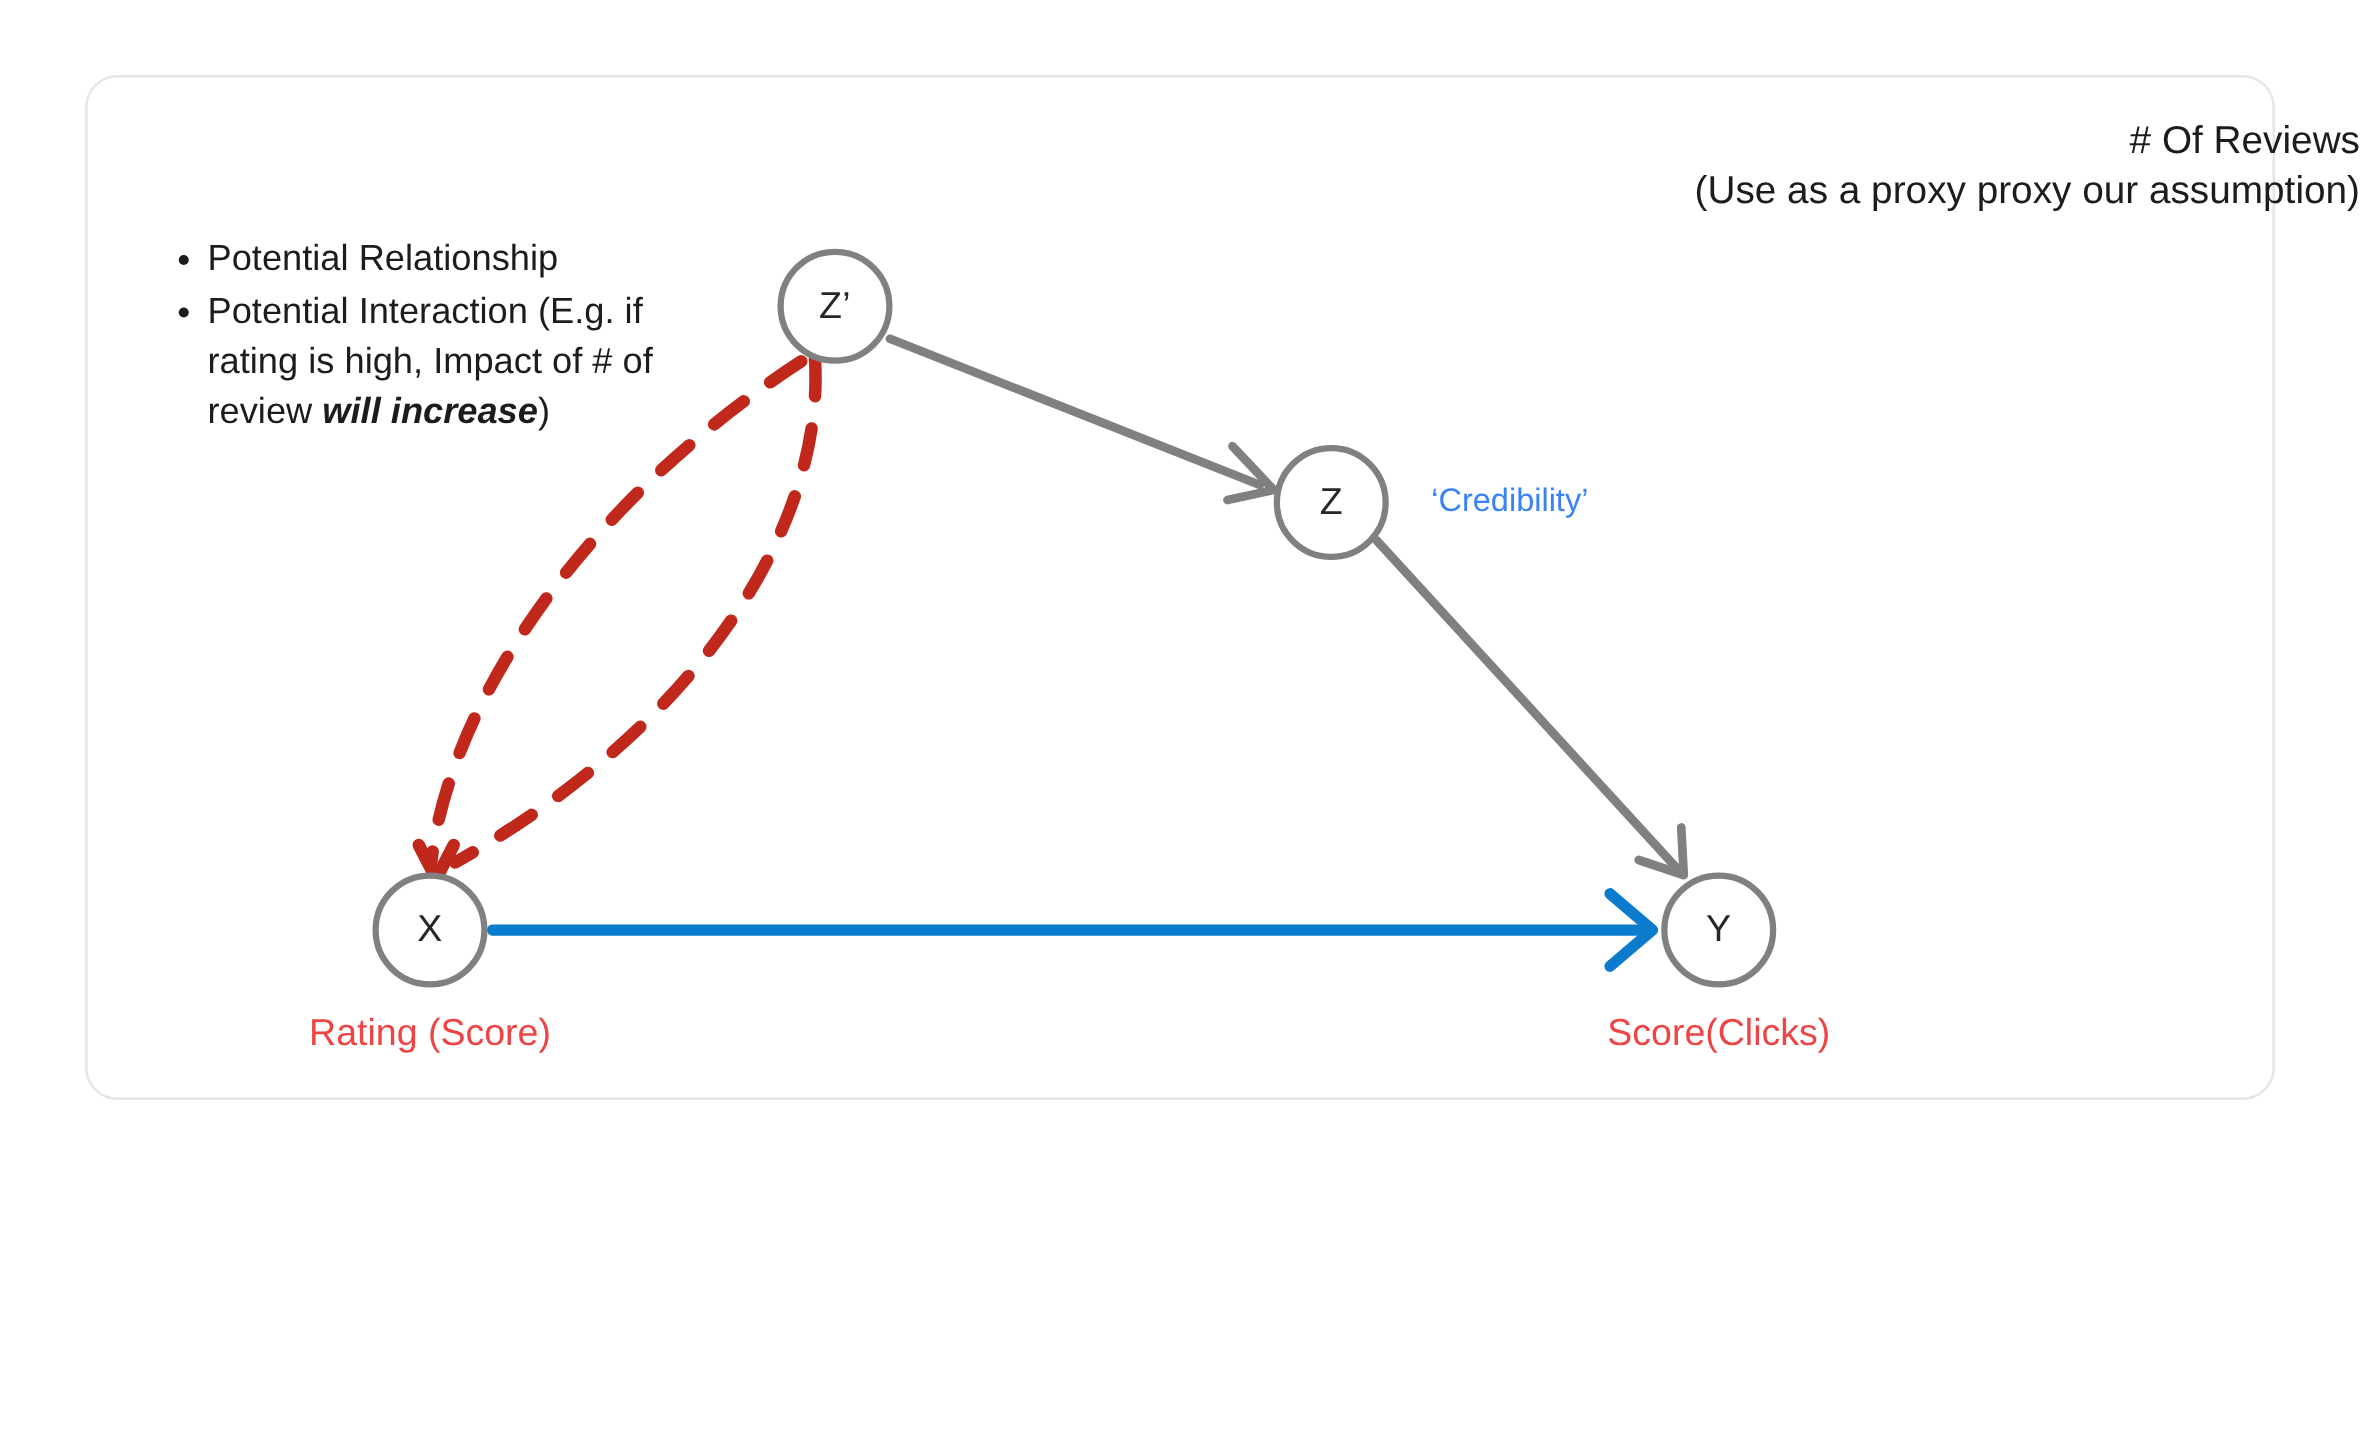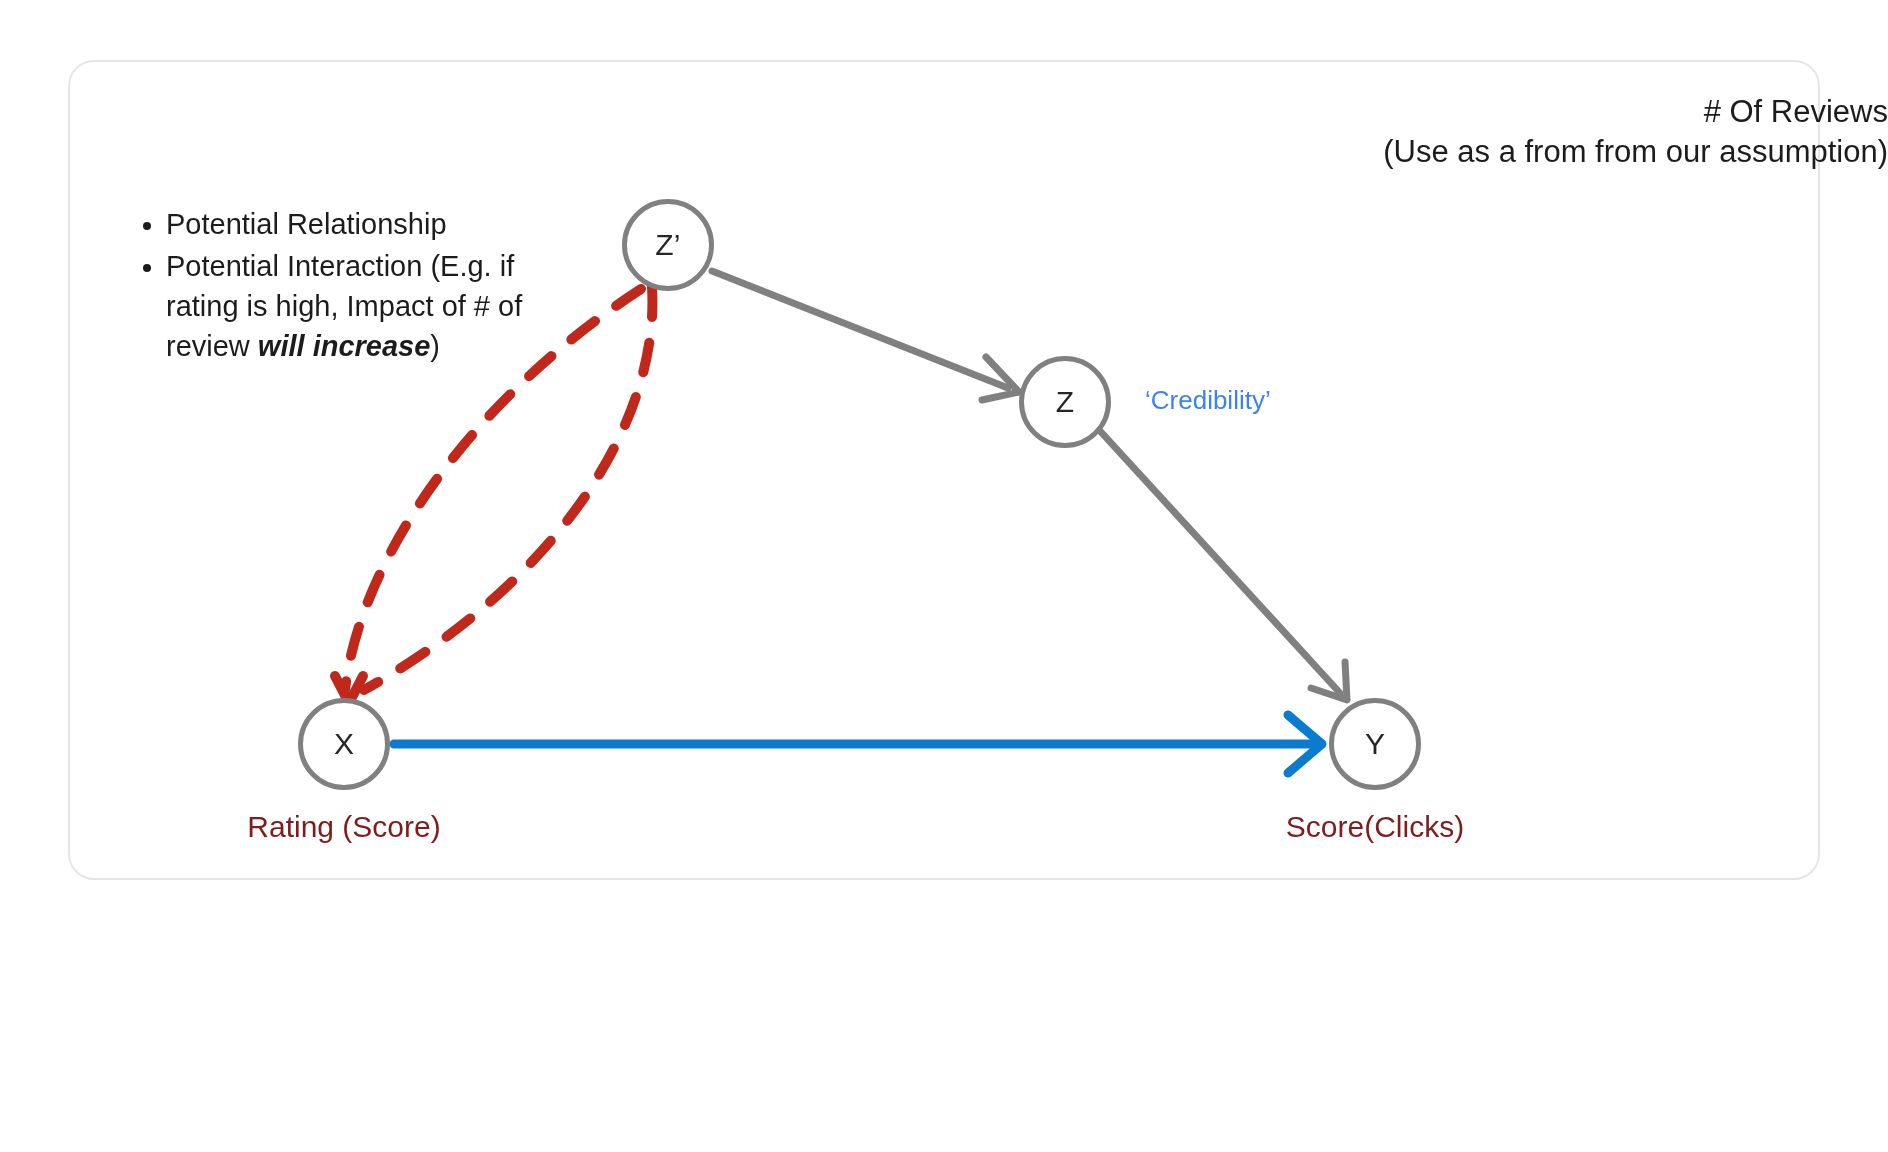--- a/index.html
+++ b/index.html
@@ -54,21 +54,21 @@
   }
   .title-line{
     font-size:31px;
     color:#1c1c1c;
     line-height:1.30;
     white-space:nowrap;
   }
 
   .bullets{
     position:absolute;
-    left:136px;top:204px;
+    left:136px;top:187px;
     width:420px;
     font-size:29px;
     color:#1c1c1c;
     line-height:1.38;
   }
   .bullets ul{
     margin:0;padding:0 0 0 30px;
     list-style-type:disc;
   }
   .bullets li{margin:0 0 2px 0;}
@@ -77,21 +77,21 @@
 
   .side-label{
     position:absolute;
     font-size:26px;
     color:#3b82f6;
     white-space:nowrap;
   }
   .node-caption{
     position:absolute;
     font-size:30px;
-    color:#7f1d1d;
+    color:#ef4444;
     white-space:nowrap;
     text-align:left;
     transform:translateX(-50%);
   }
 </style>
 </head>
 <body>
 
 <div id="stage">
 
@@ -119,21 +119,21 @@
       <path d="M 641,289 C 470,400 360,560 345,690" fill="none" stroke="#C0281C" stroke-width="10" stroke-linecap="round" stroke-dasharray="30 26"></path>
 
       <path d="M 652,287 C 660,420 560,580 364,690" fill="none" stroke="#C0281C" stroke-width="10" stroke-linecap="round" stroke-dasharray="30 26"></path>
 
       <polyline points="335,676 349,703 363,676" fill="none" stroke="#C0281C" stroke-width="10" stroke-linecap="round" stroke-linejoin="round"></polyline>
     </g>
   </svg>
 
   <div class="title-block">
     <div class="title-line"># Of Reviews</div>
-    <div class="title-line">(Use as a from from our assumption)</div>
+    <div class="title-line">(Use as a proxy proxy our assumption)</div>
   </div>
 
   <div class="bullets">
     <ul>
       <li>
         <span>Potential Relationship</span>
       </li>
       <li>
         <span>Potential Interaction (E.g. if rating is high, Impact of # of review </span><span class="b-em">will increase</span><span>)</span>
       </li>

